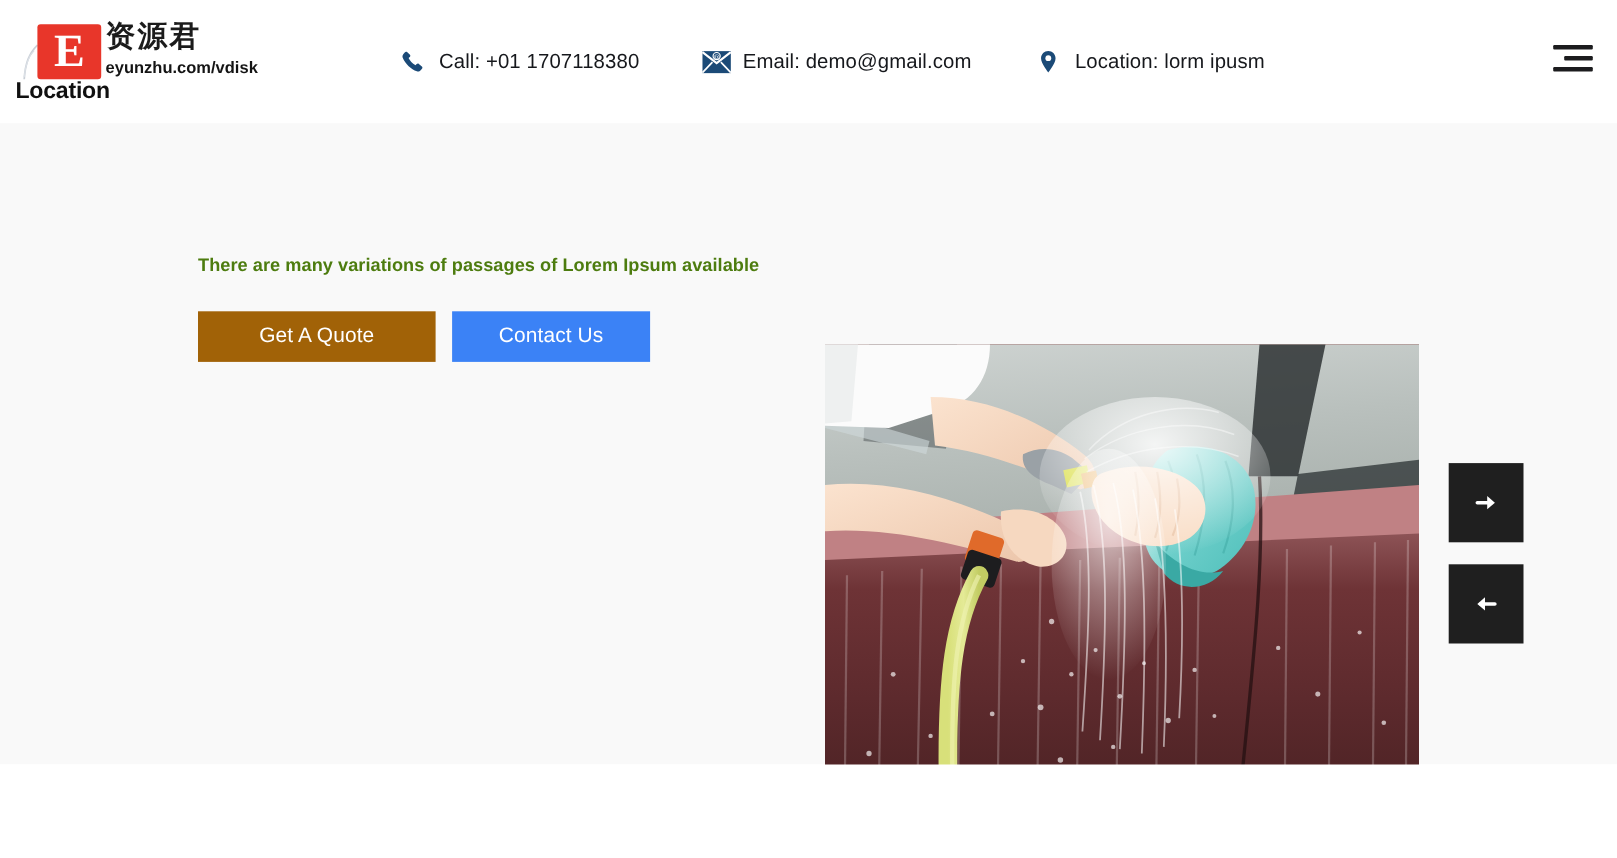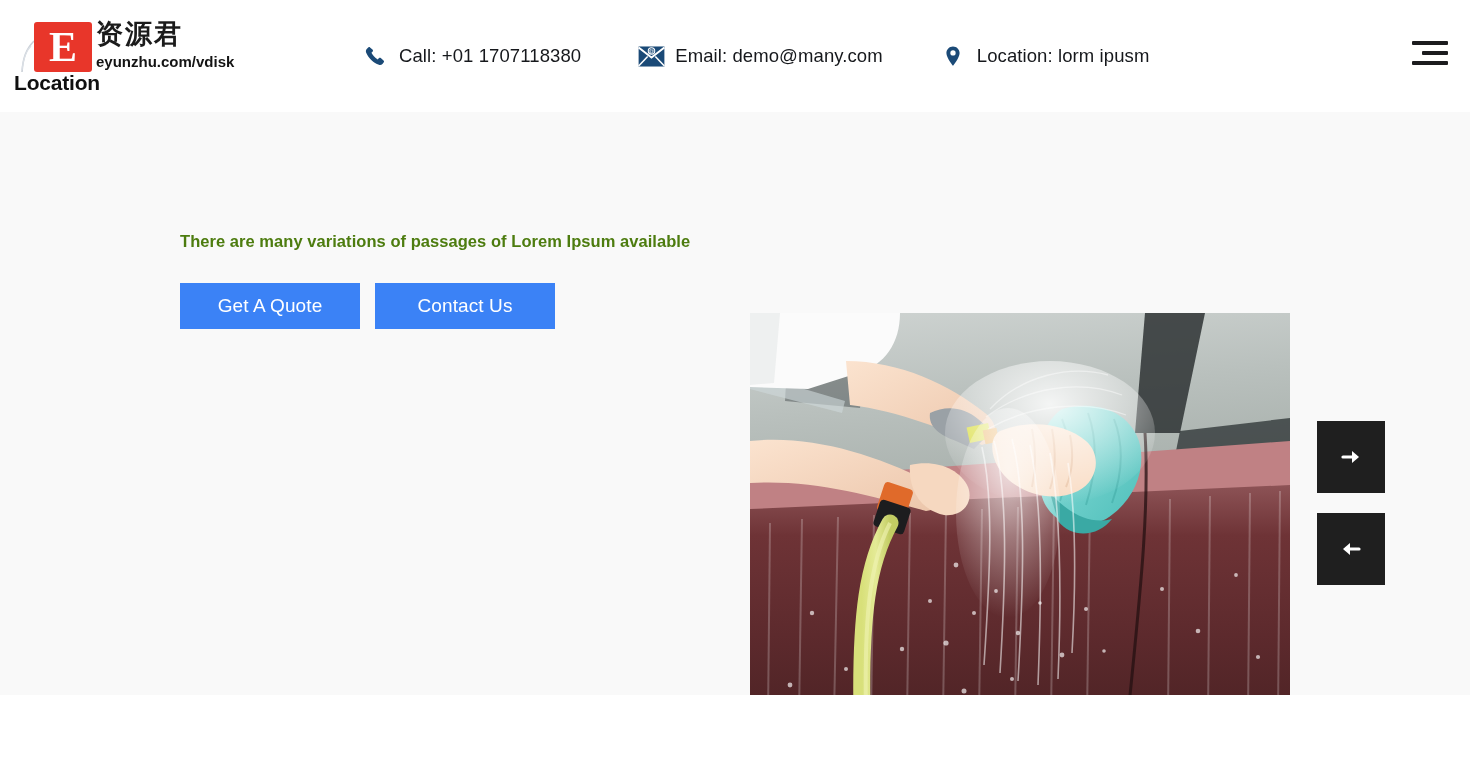--- a/index.html
+++ b/index.html
@@ -200,23 +200,23 @@
     font-family: "Liberation Sans", sans-serif;
     font-size: 19px;
     color: #ffffff;
     letter-spacing: 0.1px;
     cursor: pointer;
     display: flex;
     align-items: center;
     justify-content: center;
   }
   .btn-quote {
-    width: 180px;
+    width: 216px;
     height: 46px;
-    background: #3b82f6;
+    background: #a16207;
     margin-right: 15px;
   }
   .btn-contact {
     width: 180px;
     height: 46px;
     background: #3b82f6;
   }
 
   
   .hero-figure {
@@ -295,21 +295,21 @@
         <span class="contact-icon">
           <svg viewBox="0 0 28 22" width="27" height="21">
             <rect x="0.5" y="0.5" width="27" height="21" fill="#1b4a77"></rect>
             <path d="M0.5 1.5 L14 12 L27.5 1.5" stroke="#ffffff" stroke-width="2" fill="none"></path>
             <path d="M0.5 21 L10 11" stroke="#ffffff" stroke-width="1.6" fill="none"></path>
             <path d="M27.5 21 L18 11" stroke="#ffffff" stroke-width="1.6" fill="none"></path>
             <circle cx="14" cy="5.2" r="3.4" fill="#1b4a77" stroke="#ffffff" stroke-width="1.1"></circle>
             <text x="14" y="7.6" font-family="Liberation Sans, sans-serif" font-size="6" fill="#ffffff" text-anchor="middle">@</text>
           </svg>
         </span>
-        <span class="contact-text">Email: demo@many.com</span>
+        <span class="contact-text">Email: demo@gmail.com</span>
       </div>
 
       <div class="contact-item">
         <span class="contact-icon">
           <svg viewBox="0 0 24 24" width="22" height="22">
             <path fill="#1b4a77" d="M12 1.5c-4 0-7.2 3.2-7.2 7.2 0 5.4 7.2 14 7.2 14s7.2-8.6 7.2-14c0-4-3.2-7.2-7.2-7.2z"></path>
             <circle cx="12" cy="8.6" r="2.9" fill="#ffffff"></circle>
           </svg>
         </span>
         <span class="contact-text">Location: lorm ipusm</span>

